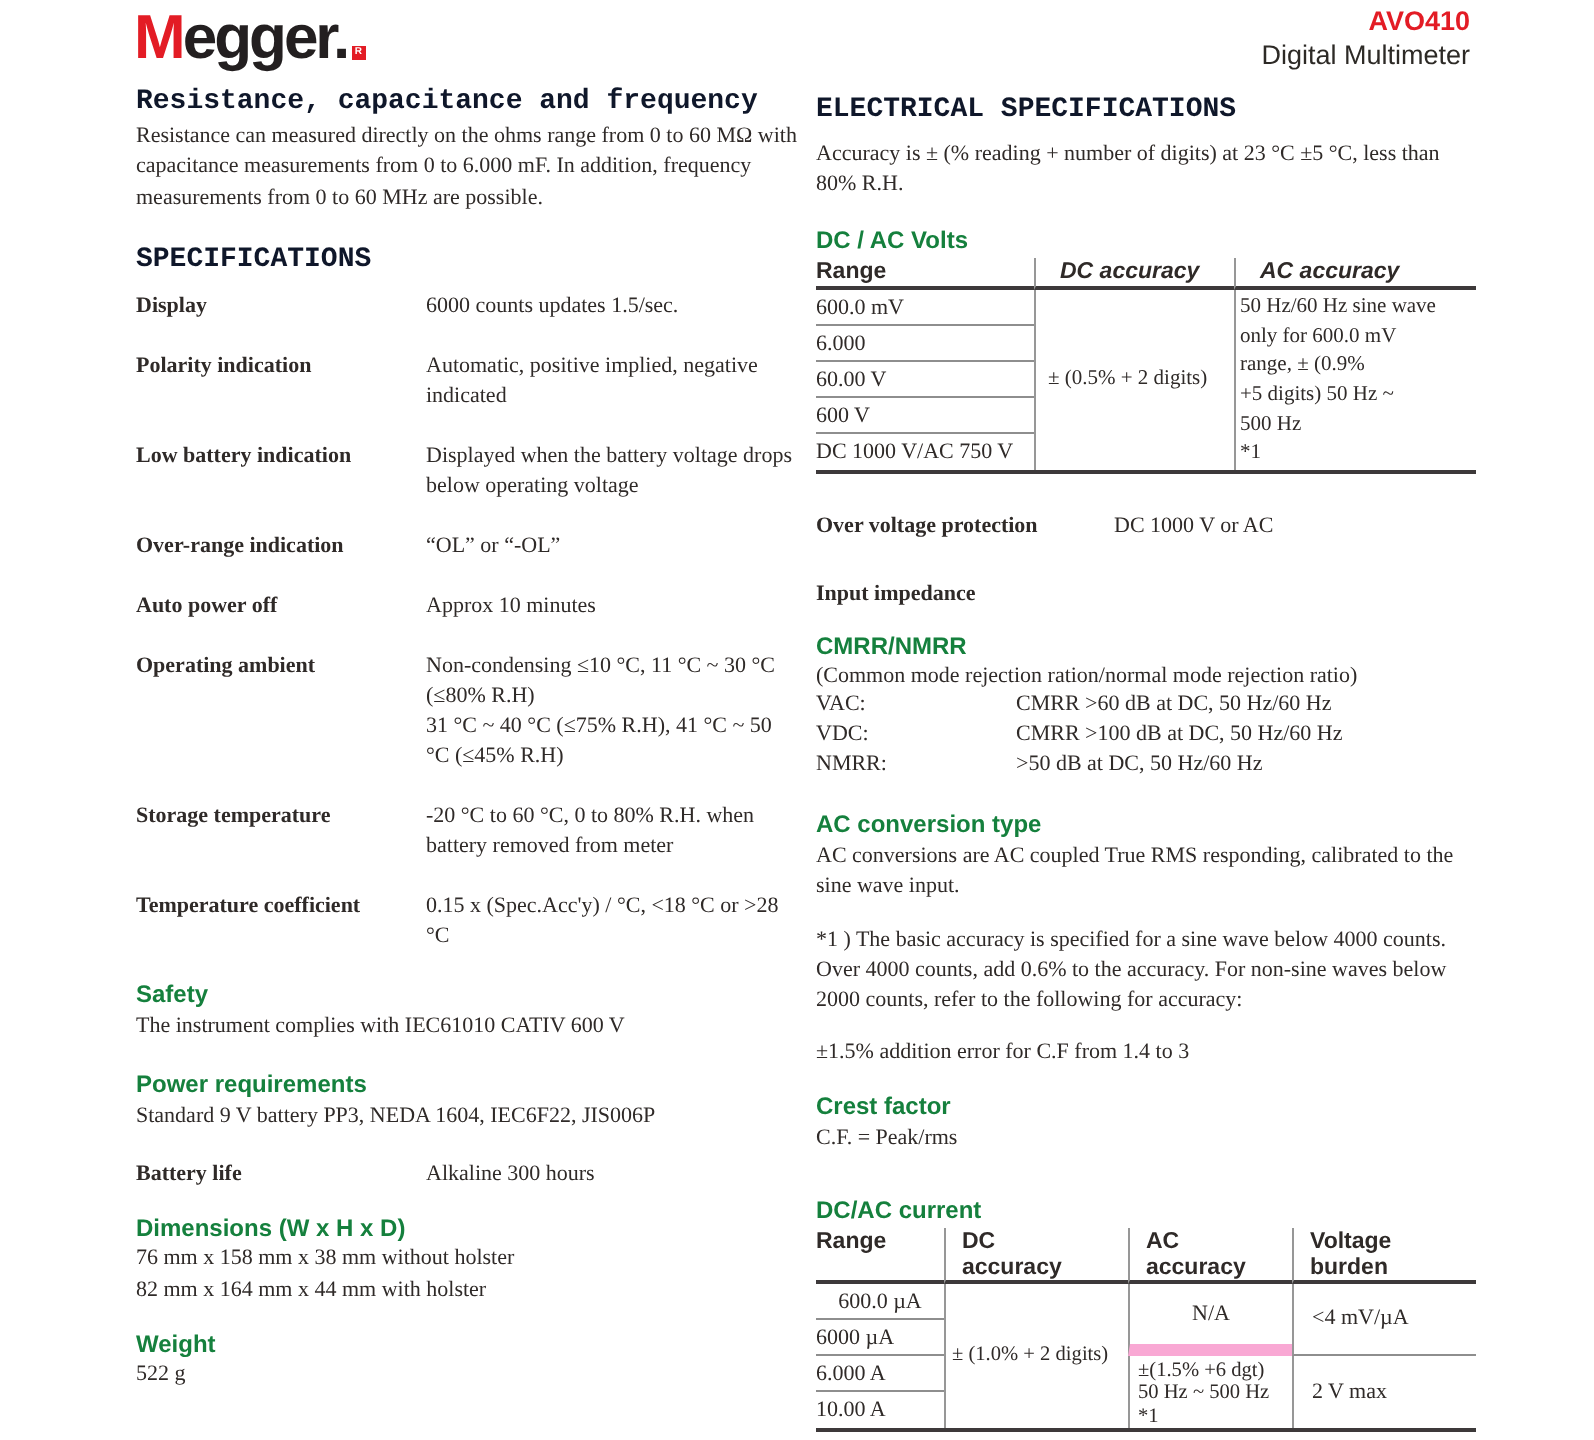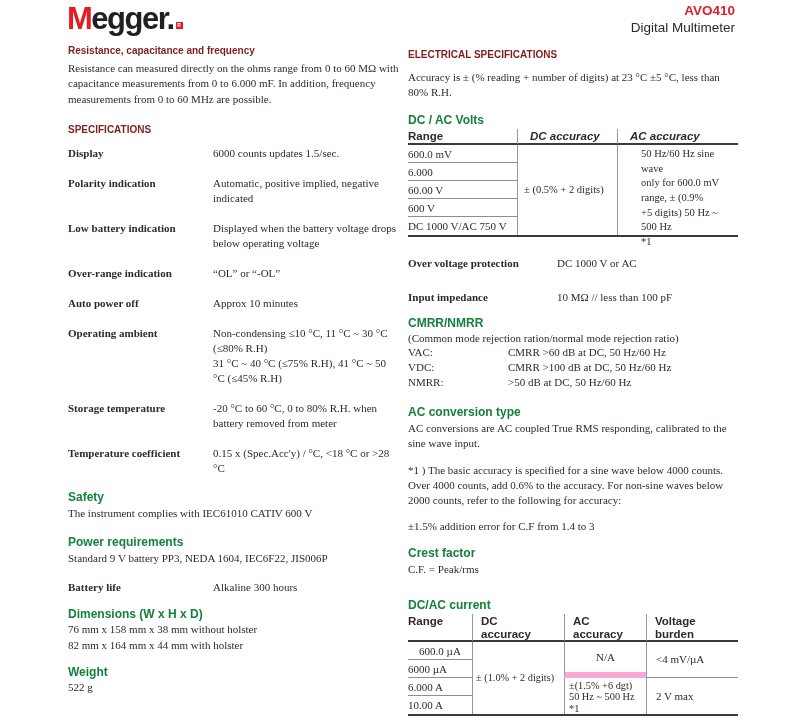--- a/index.html
+++ b/index.html
@@ -21,22 +21,22 @@
     color:#fff; font-size:5px; font-weight:700; line-height:7px; text-align:center; letter-spacing:0; }
   .product-block { position:absolute; right:62px; top:3px; text-align:right;
     font-family:"Liberation Sans",sans-serif; }
   .product-name { color:#e31c25; font-weight:700; font-size:13.5px; }
   .product-type { color:#2d2a26; font-size:13.5px; margin-top:2px; }
 
   
   .col-left  { position:absolute; left:68px;  top:44px; width:332px; }
   .col-right { position:absolute; left:408px; top:48px; width:330px; }
 
-  h2.red { font-family:Liberation Sans, sans-serif; font-weight:700;
-    font-size:10px; color:#7f1d1d; line-height:14px; }
+  h2.red { font-family:Liberation Mono, monospace; font-weight:700;
+    font-size:14px; color:#0f172a; line-height:14px; }
   h3.sans { font-family:"Liberation Sans",sans-serif; font-weight:700;
     font-size:12px; color:#15803d; line-height:13px; }
   p.body { line-height:15.4px; }
 
   .intro-body { margin-top:3px; }
   .spec-heading { margin-top:16px; }
   .spec-rows { margin-top:9px; }
   .spec-row { display:flex; margin-bottom:15px; }
   .spec-row .lbl { width:145px; font-weight:700; flex:none; line-height:15px; }
   .spec-row .val { flex:1; line-height:15px; } .mt13 { margin-top:13px; } .mt14 { margin-top:14px; }
@@ -63,21 +63,21 @@
     border-bottom:2px solid #3d393a; }
   .t1 .h { font-family:"Liberation Sans",sans-serif; font-weight:700; font-size:11.5px;
     border-bottom:2px solid #3d393a; line-height:14px; }
   .t1 .h.c2, .t1 .h.c3 { border-left:1px solid #979797; padding-left:12px;font-style:italic; }
   .t1 .range { grid-column:1; font-size:11px; padding-top:3px;
     border-bottom:1px solid #8e8e8e; line-height:13px; }
   .t1 .range.last { border-bottom:none; }
   .t1 .dc { grid-column:2; grid-row:2/7; border-left:1px solid #979797;
     display:flex; align-items:center; padding-left:6px; font-size:10.5px; }
   .t1 .ac { grid-column:3; grid-row:2/7; border-left:1px solid #979797;
-    padding:2px 0 0 23px; font-size:10.5px; line-height:14.7px; }
+    padding:2px 0 0 2px; font-size:10.5px; line-height:14.7px; }
 
   
   .t2 { margin-top:2px; display:grid; width:330px;
     grid-template-columns:64px 92px 82px 92px;
     grid-template-rows:28px repeat(4,18px);
     border-bottom:2px solid #3d393a; }
   .t2 .h { font-family:"Liberation Sans",sans-serif; font-weight:700; font-size:11.5px;
     border-bottom:2px solid #3d393a; line-height:13px; padding-top:1px; }
   .t2 .h.c2, .t2 .h.c3, .t2 .h.c4 { border-left:1px solid #979797; padding-left:8px; }
   .t2 .range { grid-column:1; font-size:11px; padding-top:3px;
@@ -194,21 +194,20 @@
         <div>*1</div>
       </div>
     </div>
 
     <div class="rt-row">
       <div class="lbl">Over voltage protection</div>
       <div class="val">DC 1000 V or AC</div>
     </div>
     <div class="rt-row">
       <div class="lbl">Input impedance</div>
-      <div class="val">10 MΩ // less than 100 pF</div>
     </div>
 
     <h3 class="sans cmrr-head">CMRR/NMRR</h3>
     <div class="cmrr-sub">(Common mode rejection ration/normal mode rejection ratio)</div>
     <div class="cmrr-row">
       <div class="lbl">VAC:</div>
       <div class="val">CMRR &gt;60 dB at DC, 50 Hz/60 Hz</div>
     </div>
     <div class="cmrr-row">
       <div class="lbl">VDC:</div>

